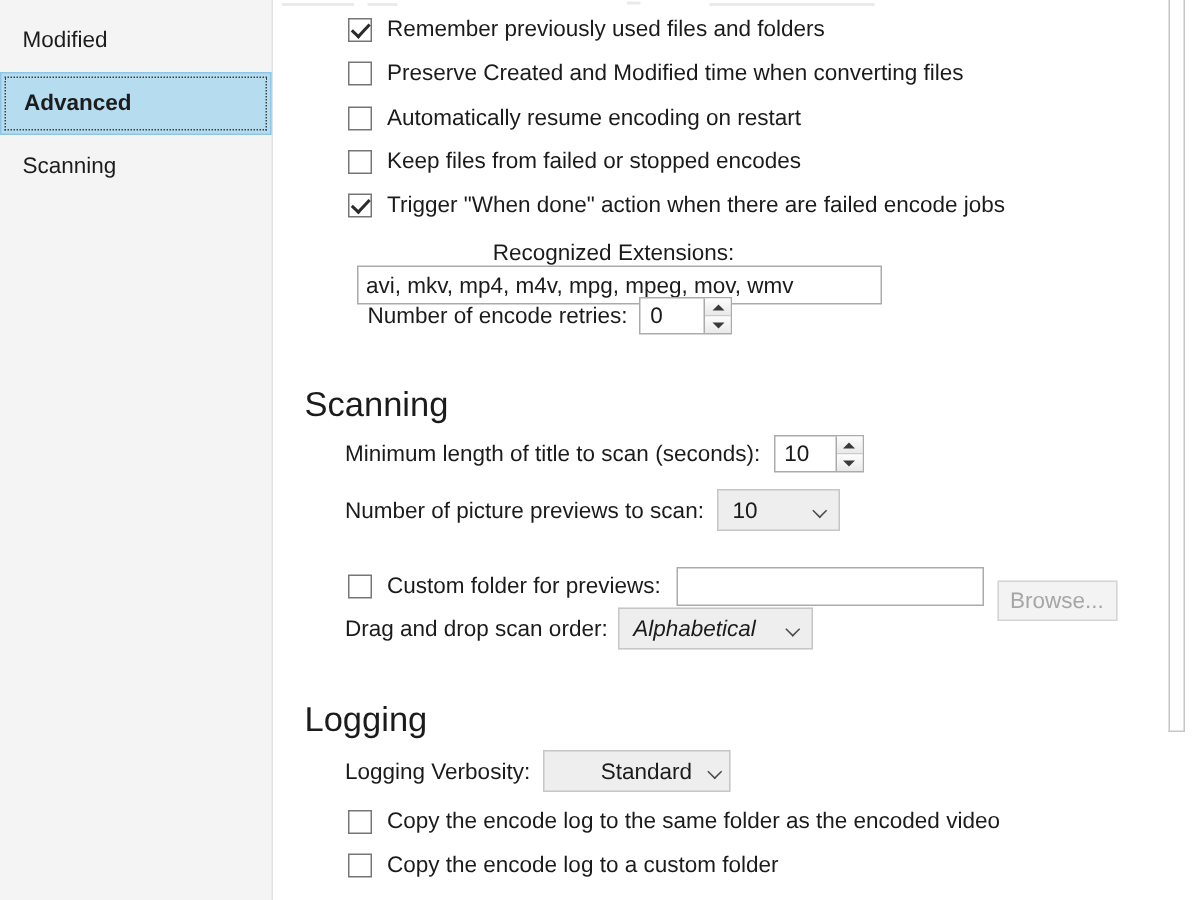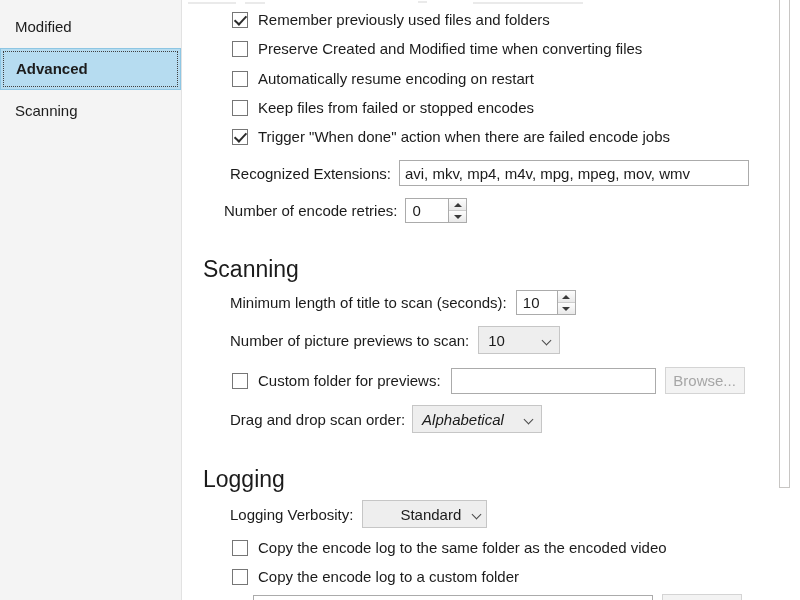--- a/index.html
+++ b/index.html
@@ -206,21 +206,21 @@
     height: 27px;
     border: 1px solid #c6c6c6;
     background: #f0f0f0;
     box-sizing: border-box;
     display: flex;
     align-items: center;
     justify-content: center;
     font-size: 15px;
     color: #1b1b1b;
   }
-  .btn.disabled { color: #a6a6a6; border-color: #d4d4d4; background: #f3f3f3; }
+  .btn.disabled { color: #a6a6a6; border-color: #d4d4d4; background: #f3f3f3; margin-top: 20px; }
 
   
   .ghost {
     position: absolute;
     left: 0; top: 0;
     width: 617px; height: 5px;
     overflow: hidden;
     opacity: .30;
   }
   .ghost .gl {
@@ -275,26 +275,26 @@
     <div class="row" style="left:49px; top:99px;">
       <span class="cb"></span>
       <span class="lbl">Keep files from failed or stopped encodes</span>
     </div>
 
     <div class="row" style="left:49px; top:128px;">
       <span class="cb checked"></span>
       <span class="lbl">Trigger "When done" action when there are failed encode jobs</span>
     </div>
 
-    <div class="row" style="left:47px; top:160px;">
+    <div class="row" style="left:47px; top:160px;flex-direction:column;">
       <span class="lbl">Recognized Extensions:</span>
       <span class="tbox" style="width:350px; margin-left:8px;text-align:right;">avi, mkv, mp4, m4v, mpg, mpeg, mov, wmv</span>
     </div>
 
-    <div class="row" style="left:41px; top:198px;">
+    <div class="row" style="left:62px; top:198px;">
       <span class="lbl">Number of encode retries:</span>
       <span class="spin" style="width:62px; margin-left:8px;">
         <span class="val" style="width:43px;">0</span>
         <span class="btns">
           <div>
               <i class="arrow-up"></i>
             </div>
           <div>
               <i class="arrow-dn"></i>
             </div>

